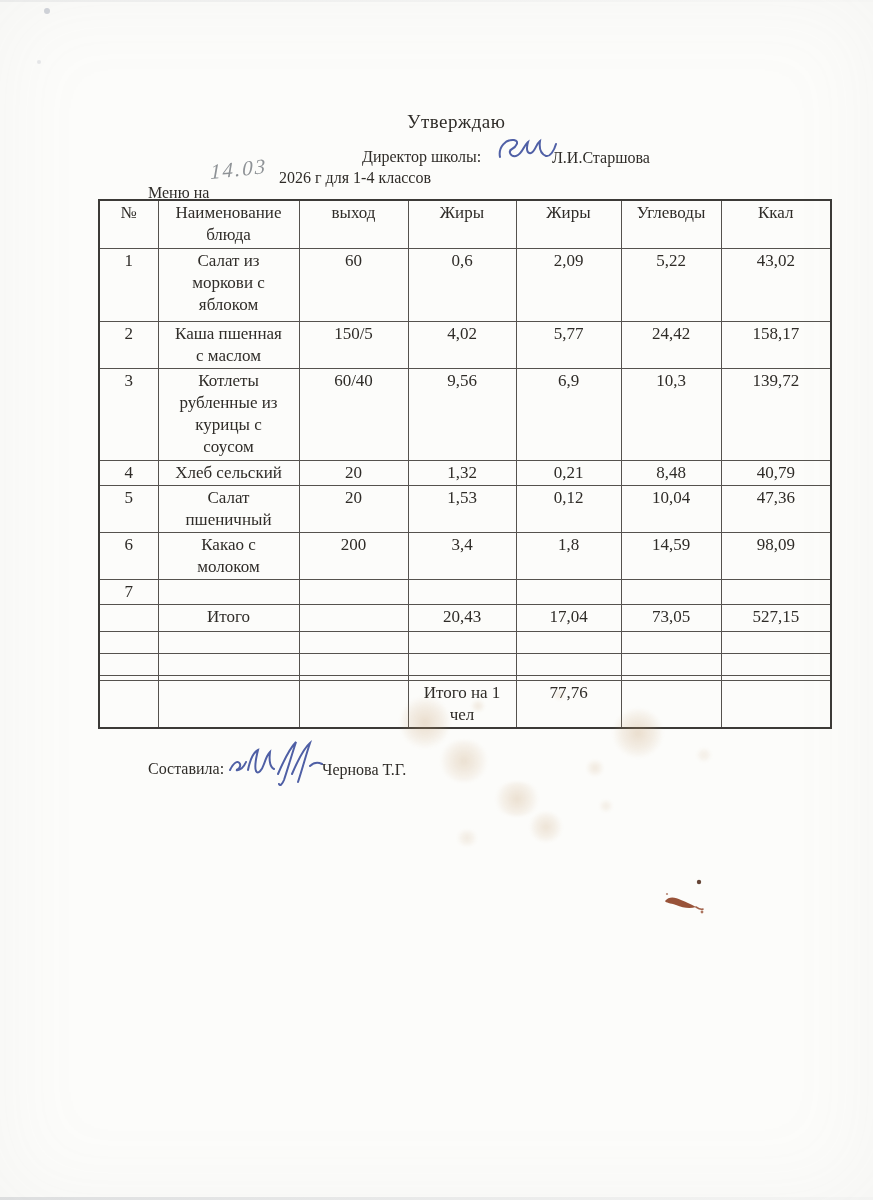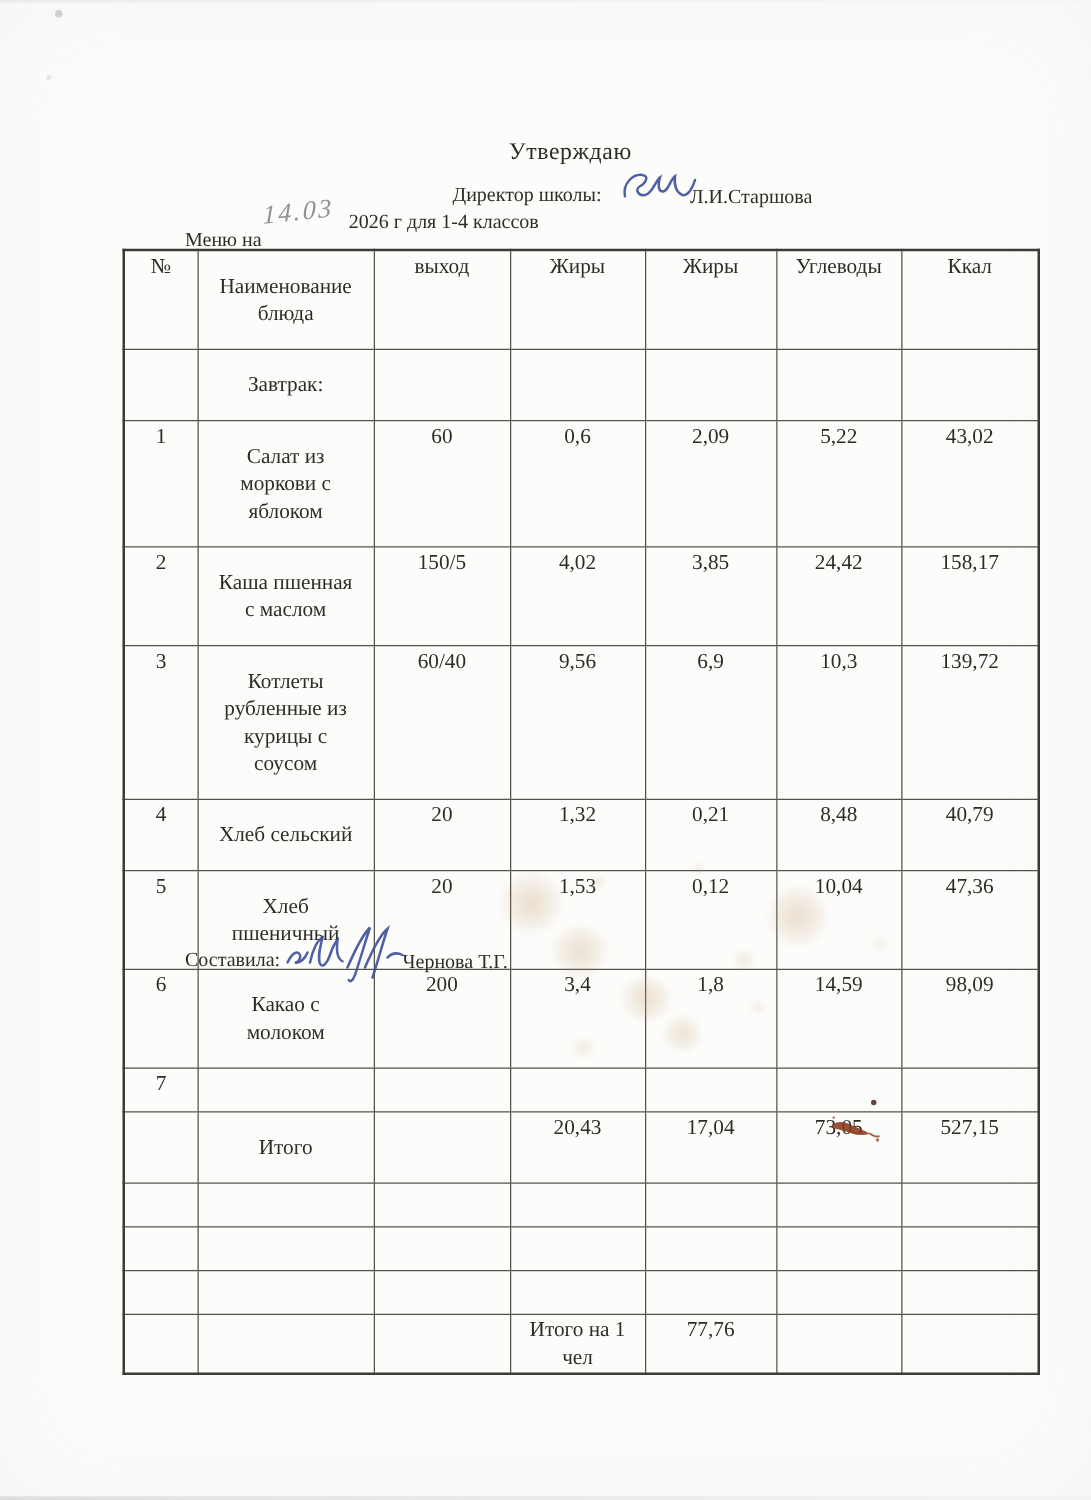--- a/index.html
+++ b/index.html
@@ -22,21 +22,21 @@
     border-collapse:collapse;table-layout:fixed;
     border:2px solid #3c3a37;
   }
   table.menu th, table.menu td{
     border:1px solid #55524e;
     font-size:17px;line-height:22px;font-weight:normal;
     text-align:center;vertical-align:top;
     padding:1px 2px;white-space:pre-line;
     overflow:hidden;
   }
-  table.menu .name-col{padding:17px 8px;}
+  table.menu .name-col{padding:1px 8px;}
   .stain{position:absolute;border-radius:50%;filter:blur(1.5px);pointer-events:none;}
   .stain.tan{background:radial-gradient(circle, rgba(193,152,103,0.55) 0%, rgba(193,152,103,0.25) 45%, rgba(193,152,103,0) 72%);}
   .dot{position:absolute;border-radius:50%;background:rgba(125,135,155,0.35);filter:blur(0.5px);}
   .edge-bottom{position:absolute;left:0;right:0;bottom:0;height:3px;
     background:linear-gradient(to right, rgba(140,145,155,0.25), rgba(140,145,155,0.04));}
   .edge-top{position:absolute;left:0;right:0;top:0;height:2px;
     background:linear-gradient(to right, rgba(140,145,155,0.12), rgba(140,145,155,0.02));}
   svg{display:block;}
 </style>
 </head>
@@ -78,47 +78,38 @@
         <th>№</th>
         <th class="name-col">Наименование блюда</th>
         <th>выход</th>
         <th>Жиры</th>
         <th>Жиры</th>
         <th>Углеводы</th>
         <th>Ккал</th>
       </tr>
     </thead>
     <tbody>
-        <tr style="height: 25px;">
-          <td></td>
-          <td class="name-col">Завтрак:</td>
-          <td></td>
-          <td></td>
-          <td></td>
-          <td></td>
-          <td></td>
-        </tr>
         <tr style="height: 73px;">
           <td>1</td>
           <td class="name-col">Салат из
 моркови с
 яблоком</td>
           <td>60</td>
           <td>0,6</td>
           <td>2,09</td>
           <td>5,22</td>
           <td>43,02</td>
         </tr>
         <tr style="height: 45px;">
           <td>2</td>
           <td class="name-col">Каша пшенная
 с маслом</td>
           <td>150/5</td>
           <td>4,02</td>
-          <td>3,85</td>
+          <td>5,77</td>
           <td>24,42</td>
           <td>158,17</td>
         </tr>
         <tr style="height: 92px;">
           <td>3</td>
           <td class="name-col">Котлеты
 рубленные из
 курицы с
 соусом</td>
           <td>60/40</td>
@@ -131,21 +122,21 @@
           <td>4</td>
           <td class="name-col">Хлеб сельский</td>
           <td>20</td>
           <td>1,32</td>
           <td>0,21</td>
           <td>8,48</td>
           <td>40,79</td>
         </tr>
         <tr style="height: 45px;">
           <td>5</td>
-          <td class="name-col">Хлеб
+          <td class="name-col">Салат
 пшеничный</td>
           <td>20</td>
           <td>1,53</td>
           <td>0,12</td>
           <td>10,04</td>
           <td>47,36</td>
         </tr>
         <tr style="height: 47px;">
           <td>6</td>
           <td class="name-col">Какао с

